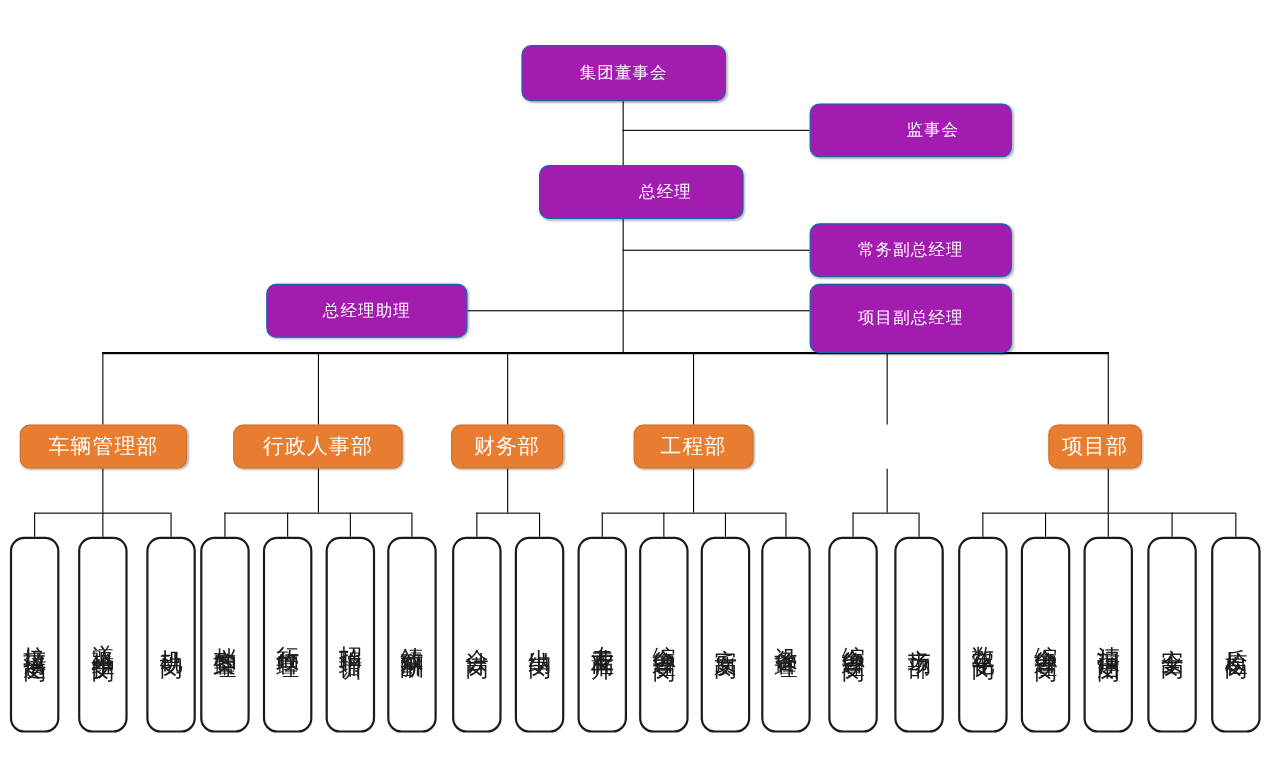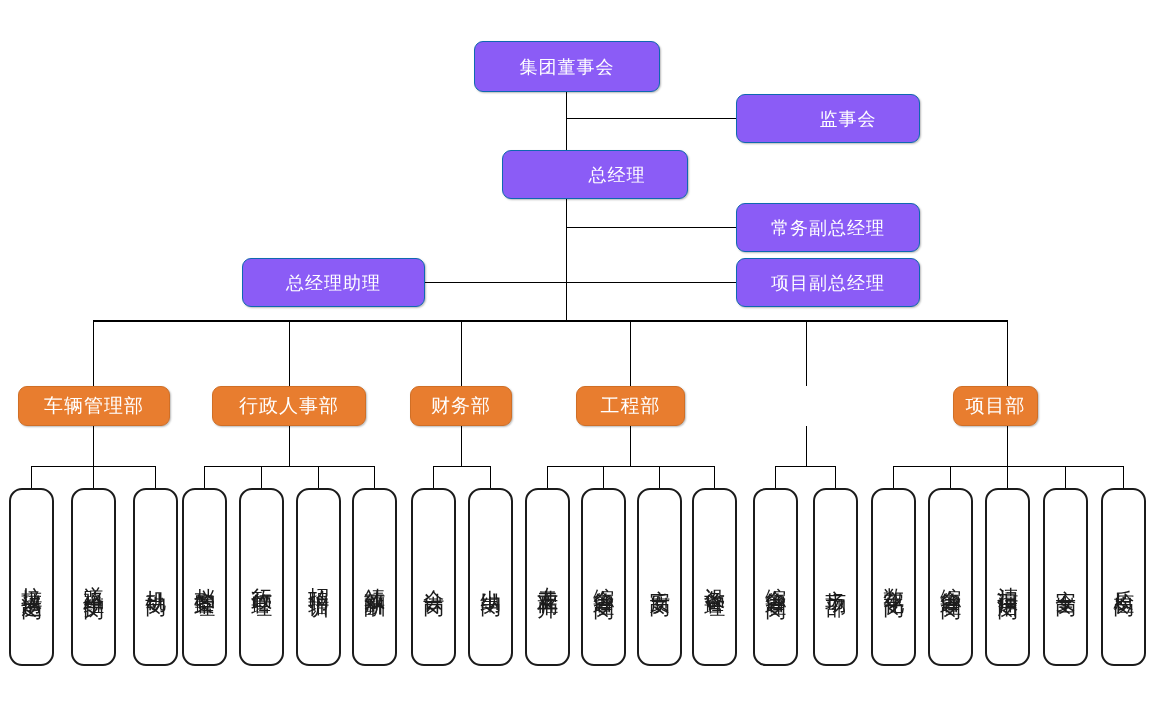--- a/index.html
+++ b/index.html
@@ -15,24 +15,24 @@
   .node{
     position:absolute;
     box-sizing:border-box;
     display:flex;align-items:center;justify-content:center;
     text-align:center;
     color:#ffffff;
     border-radius:9px;
     letter-spacing:1px;
   }
   .node.blue{
-    background:#8b5cf6;
+    background:#a21caf;
     border:1px solid #0f68b0;
     box-shadow:1px 1px 2px rgba(0,0,0,.28);
-    font-size:18px;
+    font-size:15px;
   }
   .node.orange{
     background:#E87D2F;
     border:1px solid #d06f26;
     box-shadow:1px 1px 2px rgba(0,0,0,.28);
     font-size:19px;
   }
 
   
   .leaf{
@@ -122,25 +122,25 @@
   <div class="ln v" style="left:893px;top:466px;height:22px;"></div>
   <div class="ln v" style="left:950px;top:466px;height:22px;"></div>
   <div class="ln v" style="left:1007px;top:466px;height:22px;"></div>
   <div class="ln v" style="left:1065px;top:466px;height:22px;"></div>
   <div class="ln v" style="left:1123px;top:466px;height:22px;"></div>
 
   <div class="node blue" style="left:474px;top:41px;width:186px;height:51px;">集团董事会</div>
 
   <div class="node blue" style="left:736px;top:94px;width:184px;height:49px;padding-left:40px;">监事会</div>
 
-  <div class="node blue" style="left:502px;top:150px;width:186px;height:49px;padding-left:44px;">总经理</div>
+  <div class="node blue" style="left:490px;top:150px;width:186px;height:49px;padding-left:44px;">总经理</div>
 
   <div class="node blue" style="left:736px;top:203px;width:184px;height:49px;">常务副总经理</div>
 
-  <div class="node blue" style="left:736px;top:258px;width:184px;height:49px;">项目副总经理</div>
+  <div class="node blue" style="left:736px;top:258px;width:184px;height:63px;">项目副总经理</div>
 
   <div class="node blue" style="left:242px;top:258px;width:183px;height:49px;">总经理助理</div>
 
   <div class="node orange" style="left:18px;top:386px;width:152px;height:40px;">车辆管理部</div>
 
   <div class="node orange" style="left:212px;top:386px;width:154px;height:40px;">行政人事部</div>
 
   <div class="node orange" style="left:410px;top:386px;width:102px;height:40px;">财务部</div>
 
   <div class="node orange" style="left:576px;top:386px;width:109px;height:40px;">工程部</div>

